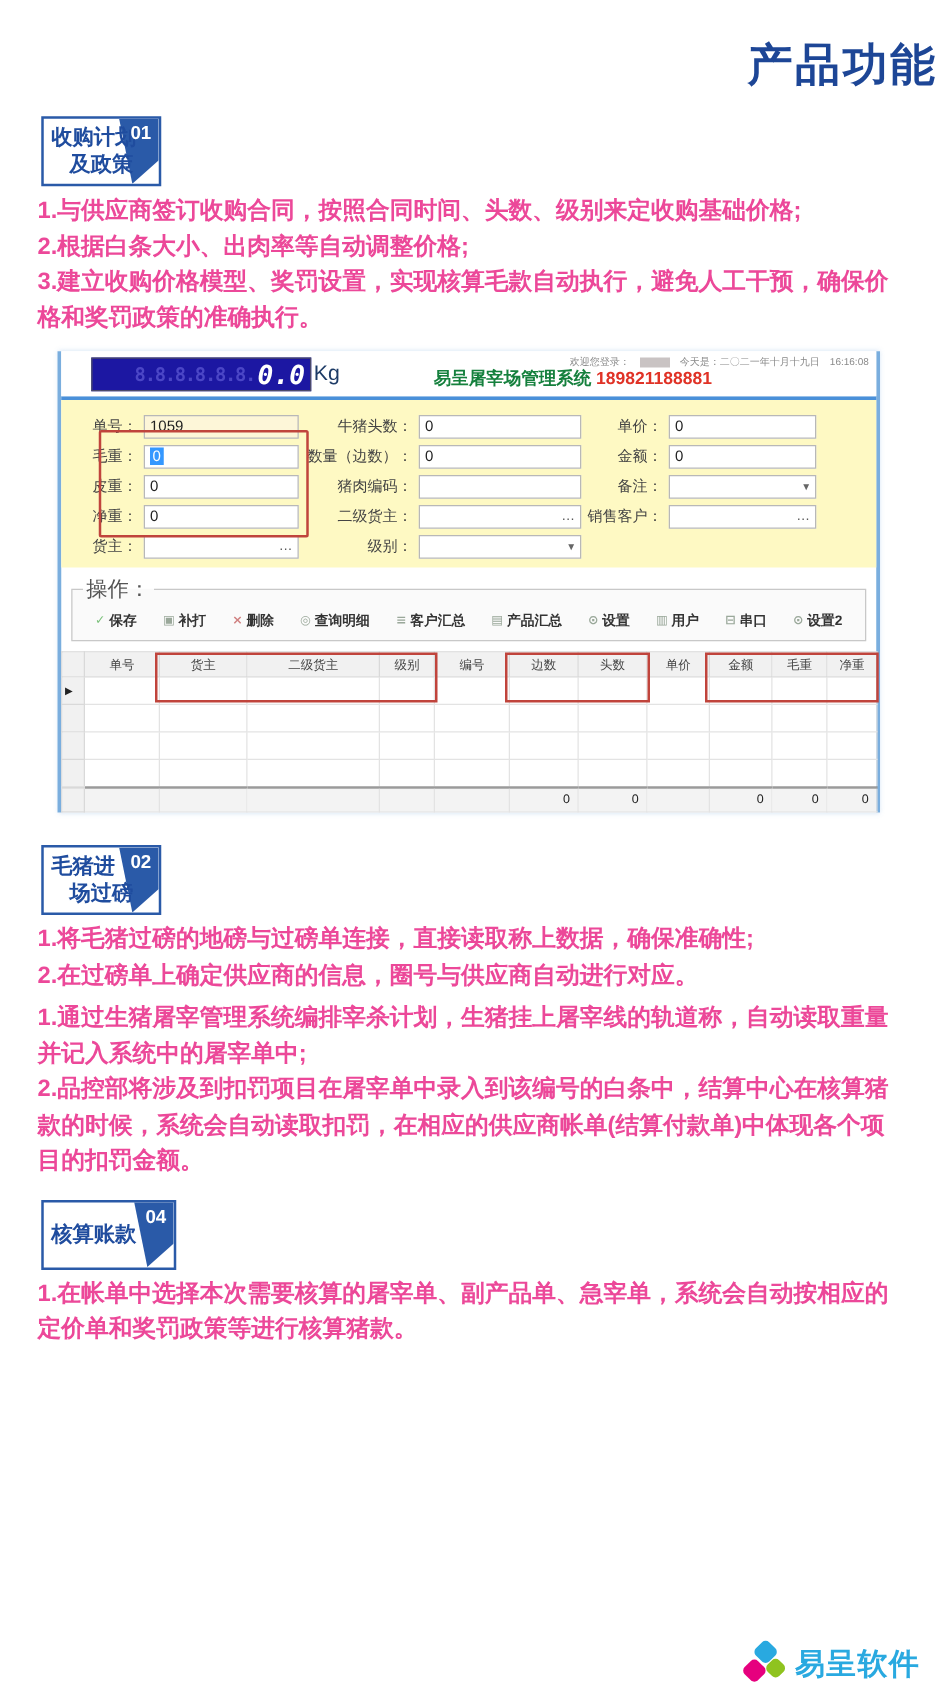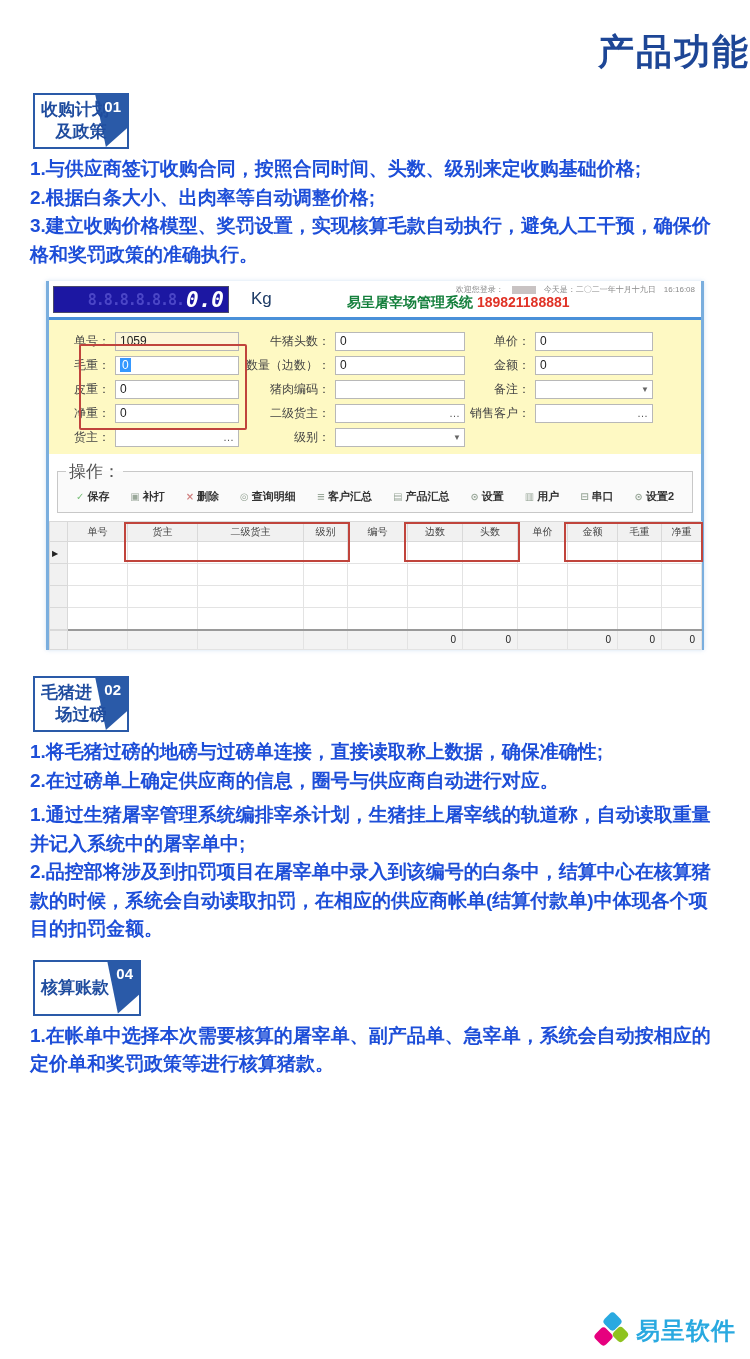--- a/index.html
+++ b/index.html
@@ -33,32 +33,32 @@
   .badge-text {
     position:relative; z-index:1; display:flex; flex-direction:column;
     justify-content:center; height:100%; padding:0 6px;
     font-weight:bold; color:#1f4c9e; font-size:17px; line-height:22px;
   }
   .badge-line2 { text-align:center; }
   .badge-line:empty { display:none; }
   
   .sec-text { margin:6px 26px 0 30px; }
   .sec-text p {
-    color:#1d4ed8; font-weight:bold; font-size:19px; line-height:28.5px;
+    color:#ec4899; font-weight:bold; font-size:19px; line-height:28.5px;
   }
   
   .shot {
     position:relative; width:658px; margin:12px 0 0 46px; background:#fff;
     border-left:3px solid #7aaede; border-right:3px solid #7aaede;
     box-shadow:0 0 4px rgba(120,170,220,.35);
     font-family:"Liberation Sans", sans-serif;
   }
   .shot-top { position:relative; height:36px; background:#fff; }
   .lcd {
-    position:absolute; left:4px; top:5px; width:176px; height:27px;
+    position:absolute; left:24px; top:5px; width:176px; height:27px;
     background:#1c17a2; border:1px solid #4a4a6a;
     display:flex; align-items:center; justify-content:flex-end;
     padding:0 4px; overflow:hidden;
   }
   .lcd-ghost {
     color:#4b46c6; font-family:"DejaVu Sans Mono", monospace;
     font-weight:bold; font-size:15px; letter-spacing:-1px;
   }
   .lcd-val {
     color:#ffffff; font-family:"DejaVu Sans Mono", monospace;

